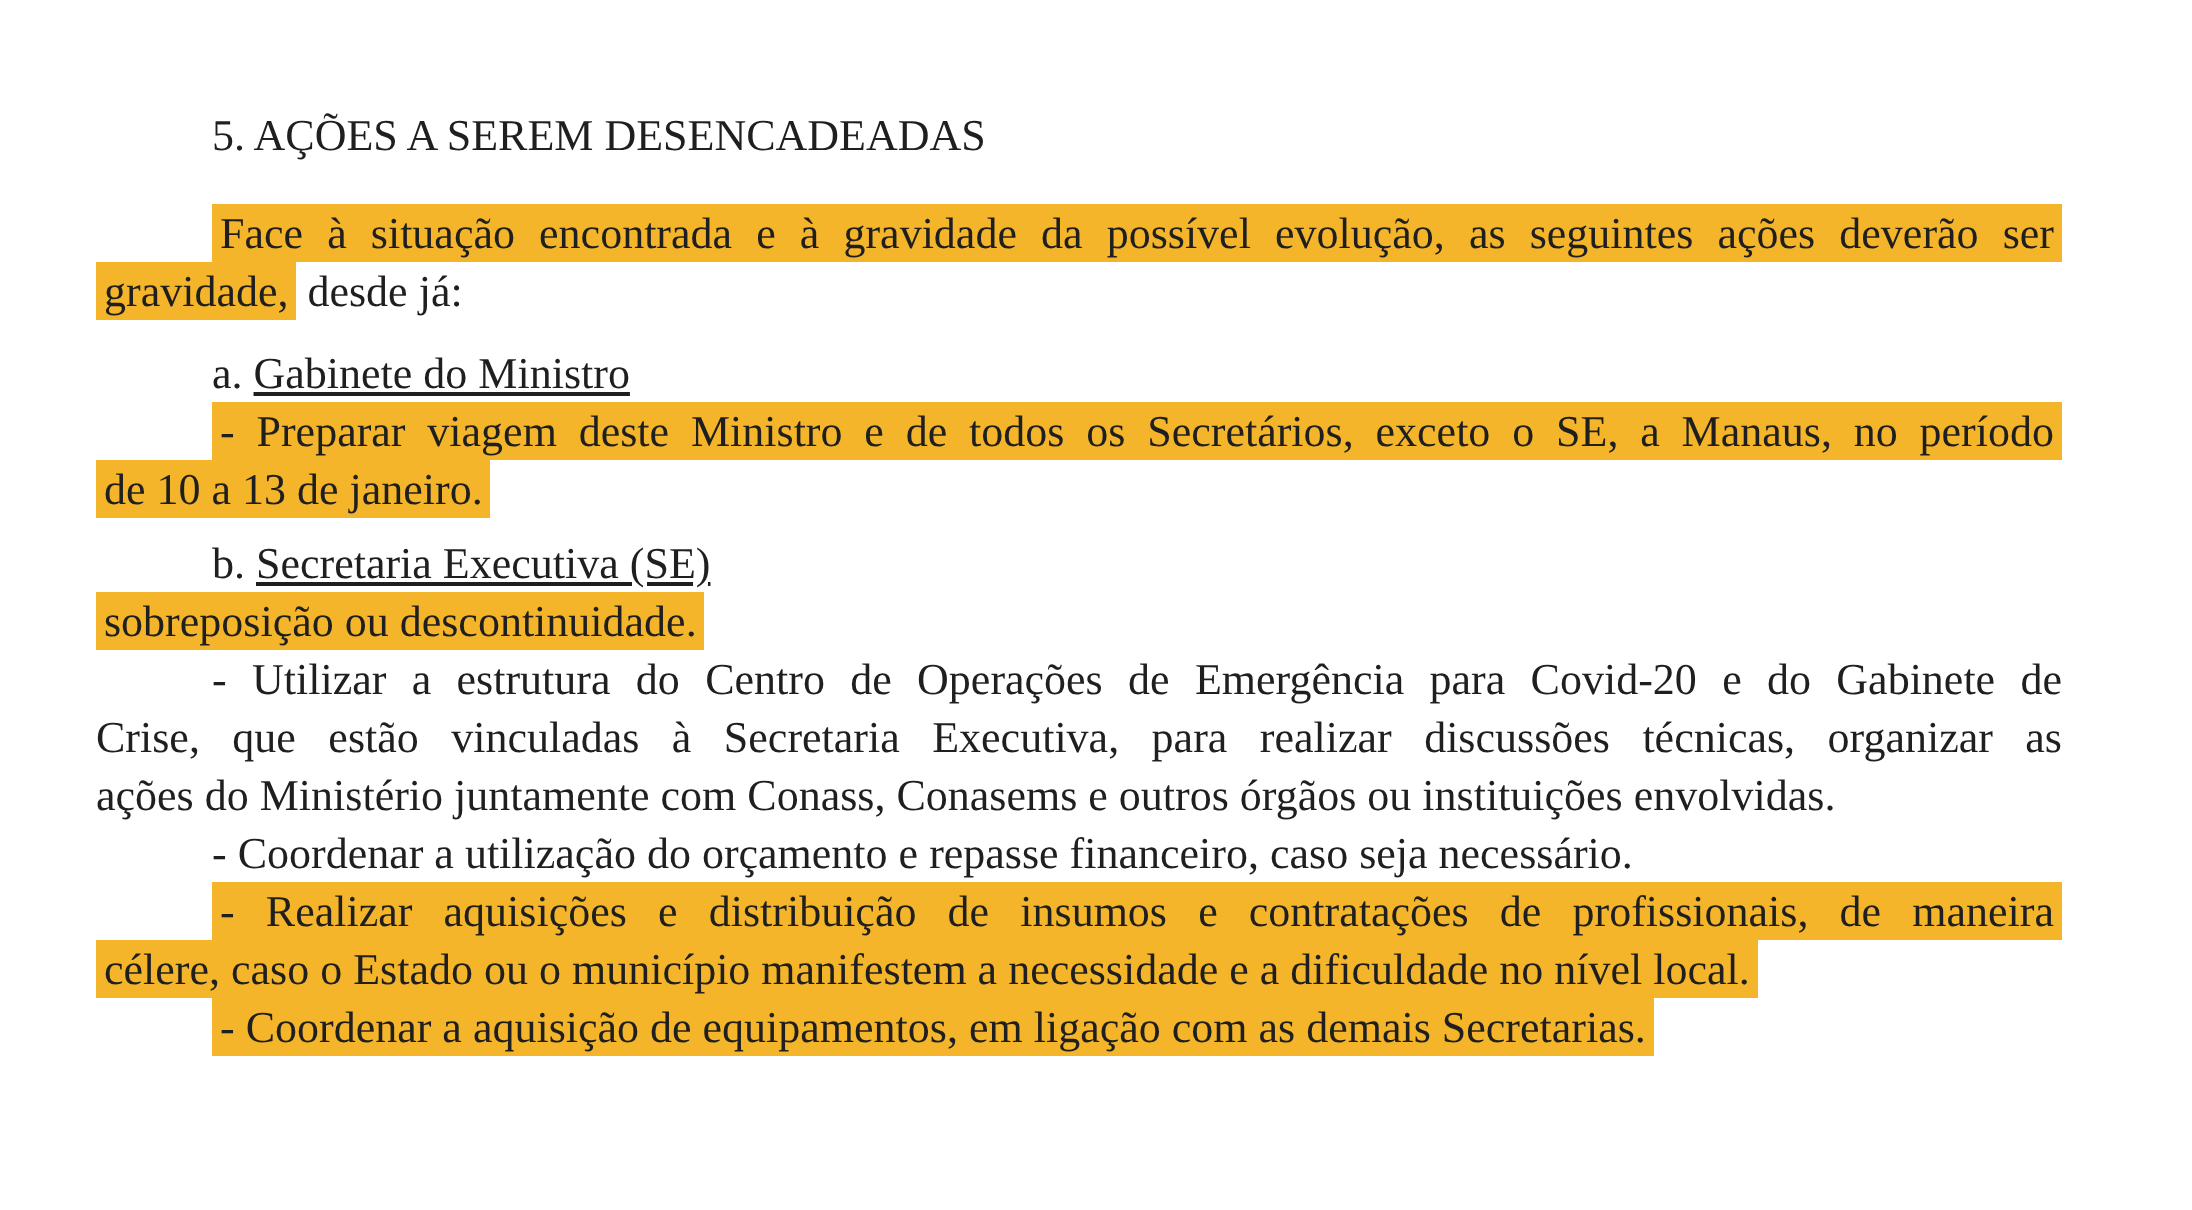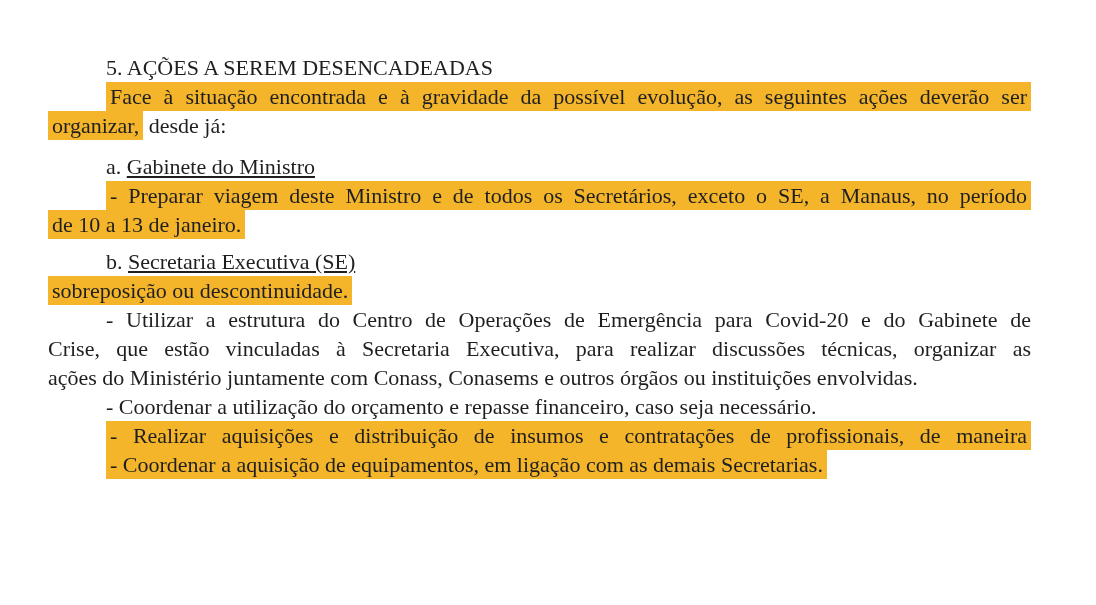--- a/index.html
+++ b/index.html
@@ -35,27 +35,28 @@
     padding:3px 4px 4px 4px;
   }
   .seg.u{text-decoration:underline;margin-top:30px;}
 </style>
 </head>
 <body>
 
 <main>
   <div id="doc">
       <div class="line indent"><span class="seg">5. AÇÕES A SEREM DESENCADEADAS</span></div>
-      <div class="line justify indent" style="margin-top: 0;"><span class="seg hl">Face à situação encontrada e à gravidade da possível evolução, as seguintes ações deverão ser</span></div>
-      <div class="line"><span class="seg hl">organizar,</span><span class="seg"> desde já:</span></div>
+      <div class="line justify indent" style="margin-top: 20px;"><span class="seg hl">Face à situação encontrada e à gravidade da possível evolução, as seguintes ações deverão ser</span></div>
+      <div class="line"><span class="seg hl">gravidade,</span><span class="seg"> desde já:</span></div>
       <div class="line indent" style="margin-top: 12px;"><span class="seg">a. </span><span class="seg u">Gabinete do Ministro</span></div>
       <div class="line justify indent"><span class="seg hl">- Preparar viagem deste Ministro e de todos os Secretários, exceto o SE, a Manaus, no período</span></div>
       <div class="line"><span class="seg hl">de 10 a 13 de janeiro.</span></div>
       <div class="line indent" style="margin-top: 8px;"><span class="seg">b. </span><span class="seg u">Secretaria Executiva (SE)</span></div>
       <div class="line"><span class="seg hl">sobreposição ou descontinuidade.</span></div>
       <div class="line justify indent"><span class="seg">- Utilizar a estrutura do Centro de Operações de Emergência para Covid-20 e do Gabinete de</span></div>
       <div class="line justify"><span class="seg">Crise, que estão vinculadas à Secretaria Executiva, para realizar discussões técnicas, organizar as</span></div>
       <div class="line"><span class="seg">ações do Ministério juntamente com Conass, Conasems e outros órgãos ou instituições envolvidas.</span></div>
       <div class="line indent"><span class="seg">- Coordenar a utilização do orçamento e repasse financeiro, caso seja necessário.</span></div>
       <div class="line justify indent"><span class="seg hl">- Realizar aquisições e distribuição de insumos e contratações de profissionais, de maneira</span></div>
+      <div class="line"><span class="seg hl">célere, caso o Estado ou o município manifestem a necessidade e a dificuldade no nível local.</span></div>
       <div class="line indent"><span class="seg hl">- Coordenar a aquisição de equipamentos, em ligação com as demais Secretarias.</span></div>
     </div>
 </main>
 
 </body></html>

